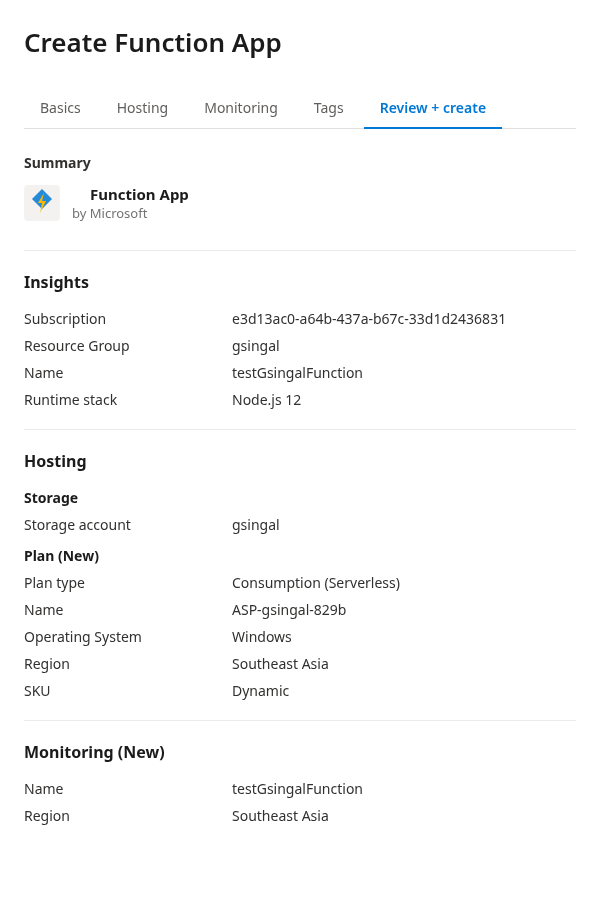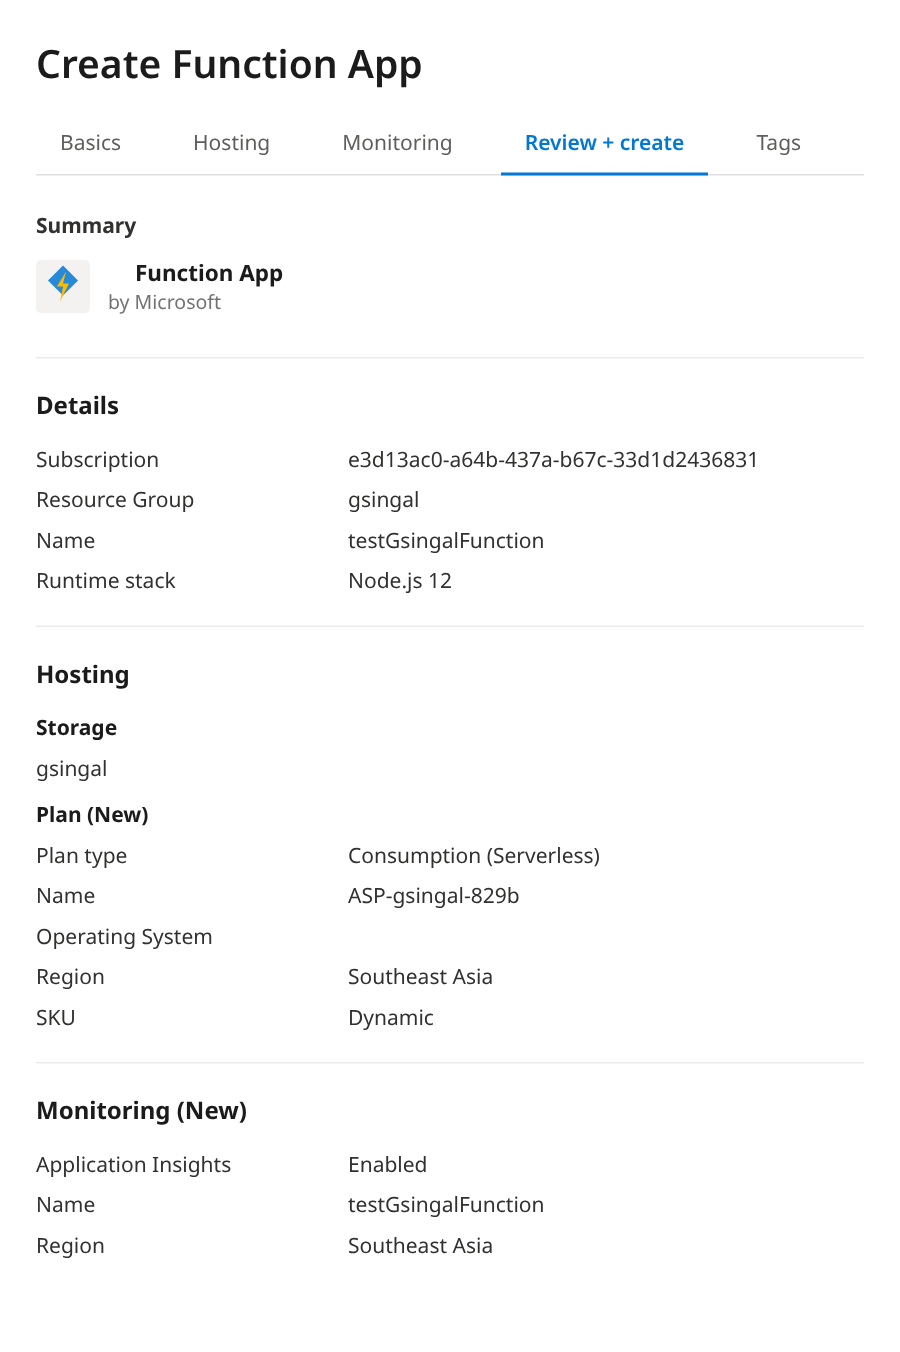--- a/index.html
+++ b/index.html
@@ -13,25 +13,25 @@
       color: #323130;
       background: #fff;
       width: 600px;
       min-height: 901px;
       padding: 24px 24px 40px 24px;
     }
     .page-title {
       font-size: 26px;
       font-weight: 600;
       color: #1b1b1b;
-      margin-bottom: 16px;
+      margin-bottom: 28px;
     }
     .tabs {
       display: flex;
-      gap: 16px;
+      gap: 4px;
       border-bottom: 1px solid #e0e0e0;
       margin-bottom: 24px;
     }
     .tab {
       padding: 10px 16px;
       font-size: 14px;
       color: #605e5c;
       cursor: pointer;
       text-decoration: none;
       border-bottom: 2px solid transparent;
@@ -107,22 +107,22 @@
   </style>
 </head>
 <body>
 
 <h1 class="page-title">Create Function App</h1>
 
 <nav class="tabs">
   <a class="tab">Basics</a>
   <a class="tab">Hosting</a>
   <a class="tab">Monitoring</a>
+  <a class="tab">Tags</a>
   <a class="tab active">Review + create</a>
-  <a class="tab">Tags</a>
 </nav>
 
 <div>
   <div class="summary-label">Summary</div>
   <div class="function-app-card">
 
     <svg class="lightning-icon" viewBox="0 0 36 36" xmlns="http://www.w3.org/2000/svg">
       <rect width="36" height="36" rx="4" fill="#f3f2f1"></rect>
 
       <polygon points="18,4 28,14 18,24 8,14" fill="#0078d4" opacity="0.85"></polygon>
@@ -132,21 +132,21 @@
     <div>
       <div class="function-app-name">Function App</div>
       <div class="function-app-by">by Microsoft</div>
     </div>
   </div>
 </div>
 
 <hr class="divider">
 
 <div>
-  <div class="section-title">Details</div>
+  <div class="section-title">Insights</div>
 
   <div class="detail-row">
     <span class="detail-label">Subscription</span>
     <span class="detail-value">e3d13ac0-a64b-437a-b67c-33d1d2436831</span>
   </div>
   <div class="detail-row">
     <span class="detail-label">Resource Group</span>
     <span class="detail-value">gsingal</span>
   </div>
   <div class="detail-row">
@@ -159,55 +159,53 @@
   </div>
 </div>
 
 <hr class="divider">
 
 <div>
   <div class="section-title">Hosting</div>
 
   <div class="sub-section-title">Storage</div>
   <div class="detail-row">
+    <span class="detail-label">Storage account</span>
     <span class="detail-value">gsingal</span>
   </div>
 
   <div class="sub-section-title">Plan (New)</div>
   <div class="detail-row">
     <span class="detail-label">Plan type</span>
     <span class="detail-value">Consumption (Serverless)</span>
   </div>
   <div class="detail-row">
     <span class="detail-label">Name</span>
     <span class="detail-value">ASP-gsingal-829b</span>
   </div>
   <div class="detail-row">
     <span class="detail-label">Operating System</span>
+    <span class="detail-value">Windows</span>
   </div>
   <div class="detail-row">
     <span class="detail-label">Region</span>
     <span class="detail-value">Southeast Asia</span>
   </div>
   <div class="detail-row">
     <span class="detail-label">SKU</span>
     <span class="detail-value">Dynamic</span>
   </div>
 </div>
 
 <hr class="divider">
 
 <div>
   <div class="section-title">Monitoring (New)</div>
 
   <div class="detail-row">
-    <span class="detail-label">Application Insights</span>
-    <span class="detail-value">Enabled</span>
-  </div>
-  <div class="detail-row">
     <span class="detail-label">Name</span>
     <span class="detail-value">testGsingalFunction</span>
   </div>
   <div class="detail-row">
     <span class="detail-label">Region</span>
     <span class="detail-value">Southeast Asia</span>
   </div>
 </div>
 
 </body></html>

